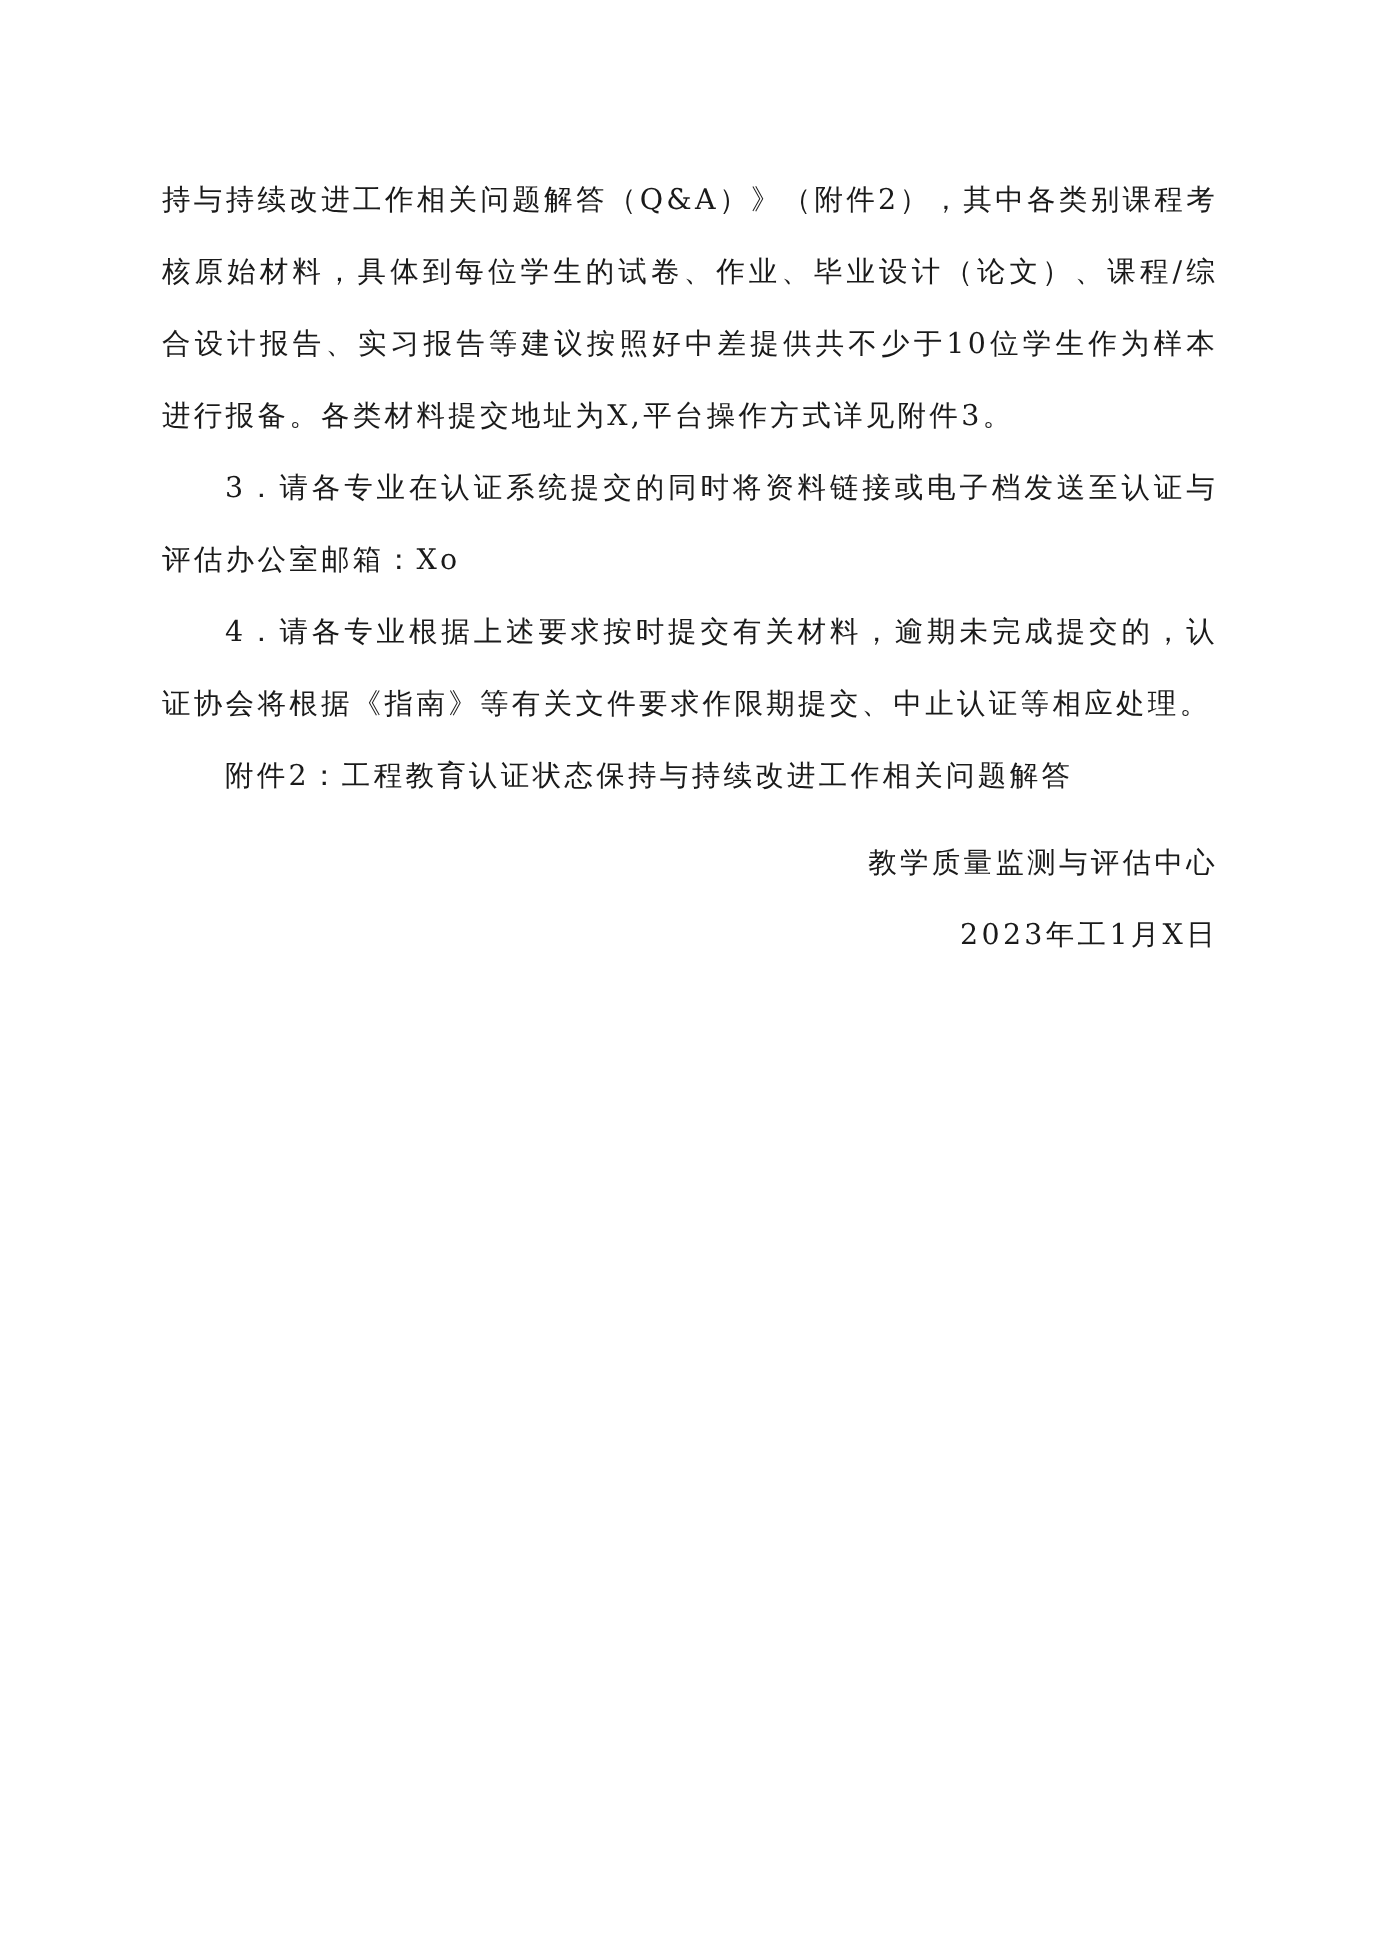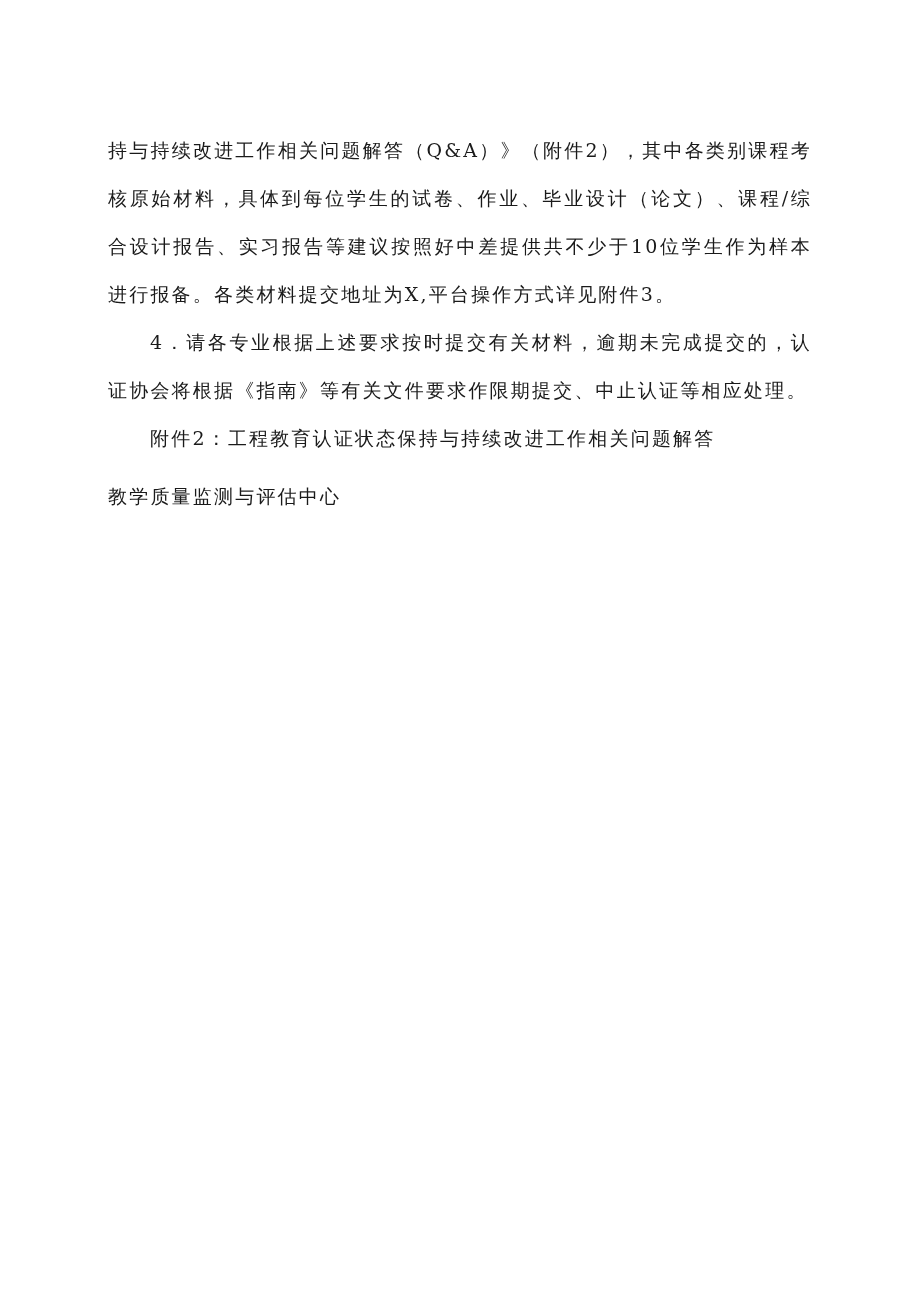--- a/index.html
+++ b/index.html
@@ -11,52 +11,54 @@
       width: 920px;
       height: 1301px;
       position: relative;
       overflow: hidden;
       font-family: "DejaVu Serif", "Liberation Serif", serif;
       color: #1a1a1a;
     }
     .page {
       position: absolute;
       left: 108px;
-      top: 126px;
+      top: 109px;
       width: 704px;
     }
     .para {
       font-size: 19px;
       line-height: 48px;
       letter-spacing: 2.2px;
       margin: 0;
       text-align: justify;
       text-align-last: left;
       white-space: normal;
       word-break: break-all;
     }
     .para.indent {
       text-indent: 42px;
     }
     .sig {
       font-size: 19px;
       line-height: 48px;
       letter-spacing: 2.2px;
-      text-align: left;
+      text-align: right;
       margin: 0;
       width: 704px;
     }
     .sig-block {
       margin-top: 10px;
     }
   </style>
 </head>
 <body>
 
 <div class="page">
   <p class="para">持与持续改进工作相关问题解答（Q&amp;A）》（附件2），其中各类别课程考核原始材料，具体到每位学生的试卷、作业、毕业设计（论文）、课程/综合设计报告、实习报告等建议按照好中差提供共不少于10位学生作为样本进行报备。各类材料提交地址为X,平台操作方式详见附件3。</p>
+  <p class="para indent">3．请各专业在认证系统提交的同时将资料链接或电子档发送至认证与评估办公室邮箱：Xo</p>
   <p class="para indent">4．请各专业根据上述要求按时提交有关材料，逾期未完成提交的，认证协会将根据《指南》等有关文件要求作限期提交、中止认证等相应处理。</p>
   <p class="para indent">附件2：工程教育认证状态保持与持续改进工作相关问题解答</p>
 
   <div class="sig-block">
     <p class="sig">教学质量监测与评估中心</p>
+    <p class="sig">2023年工1月X日</p>
   </div>
 </div>
 
 </body></html>

